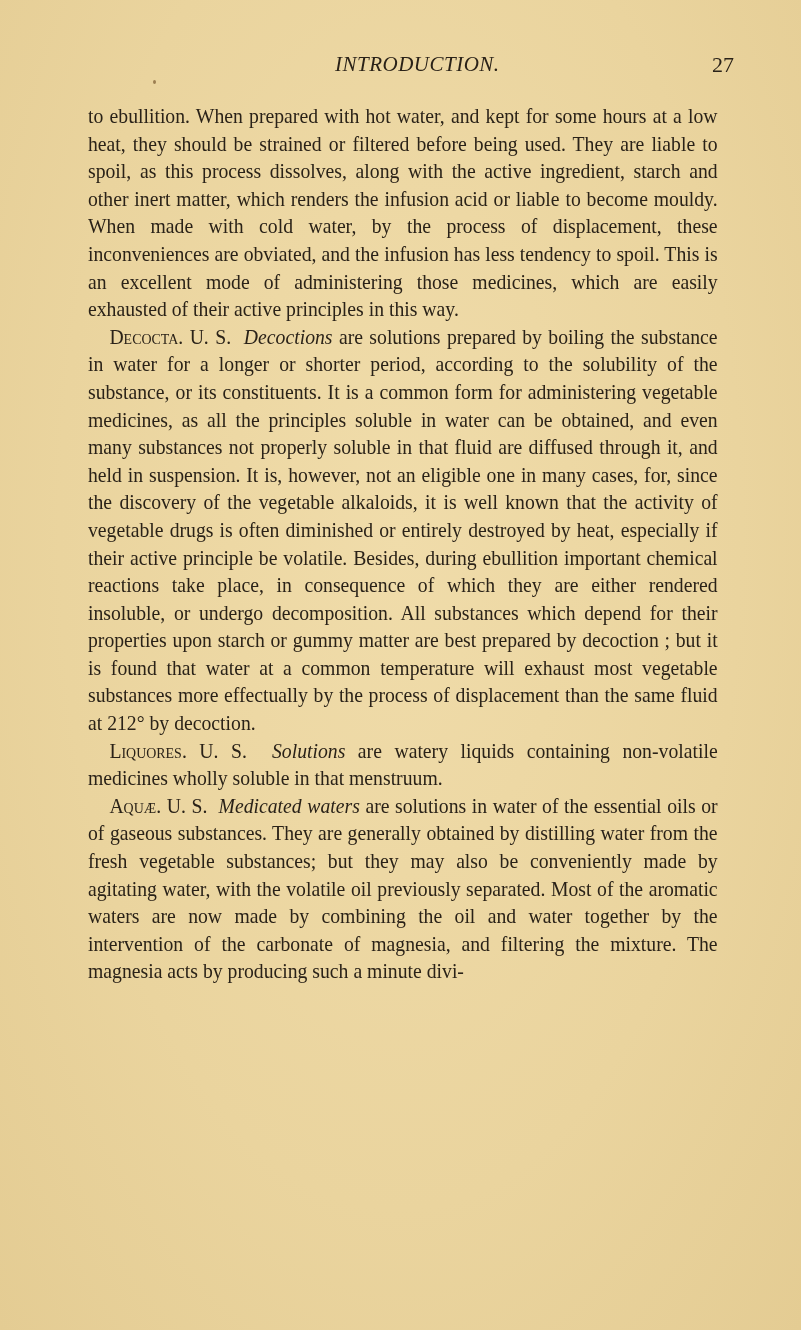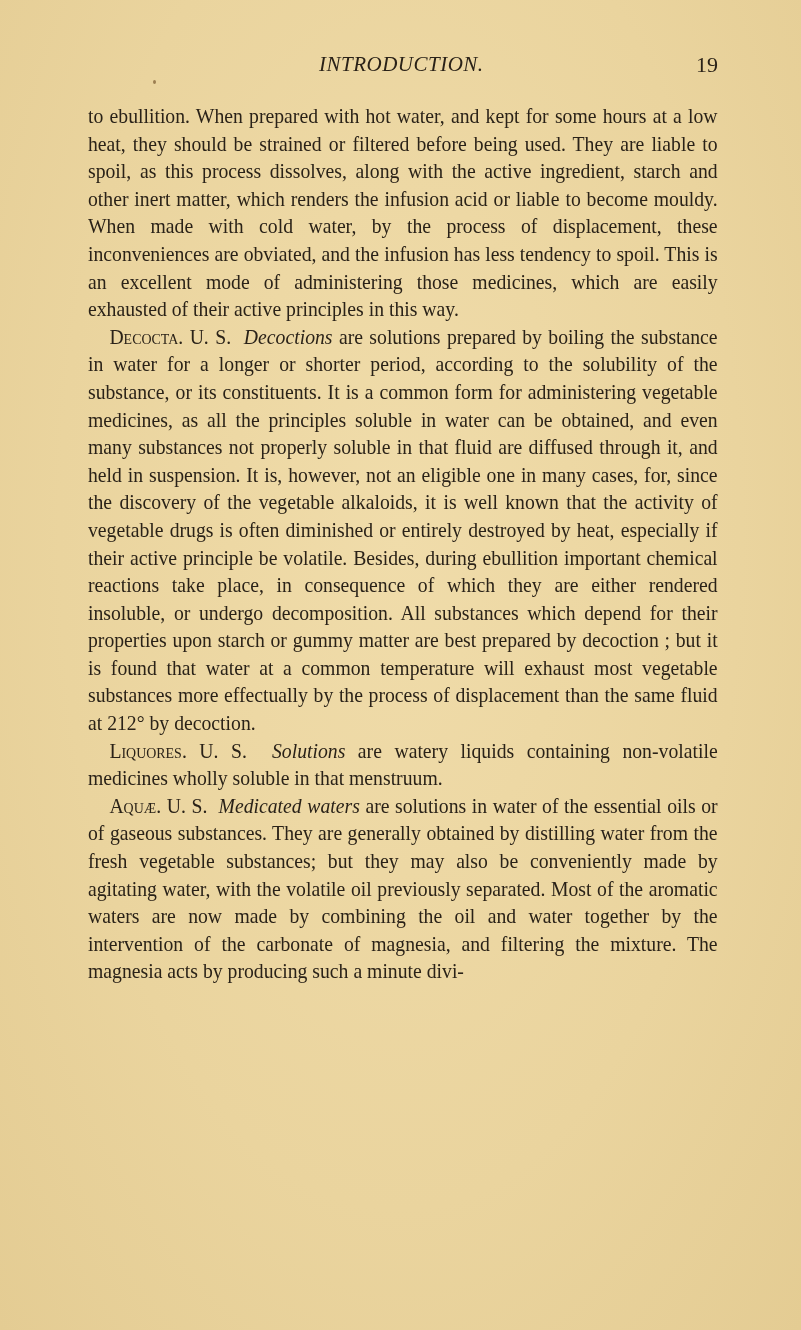--- a/index.html
+++ b/index.html
@@ -8,21 +8,21 @@
     background: #ebd59f;
     background-image: radial-gradient(ellipse at 50% 40%, #f0dcaa 0%, #ead49e 60%, #e4cc93 100%);
     font-family: "Liberation Serif", "DejaVu Serif", serif;
     color: #2a2218;
     position: relative;
   }
   .page {
     position: absolute; left: 0; top: 0; width: 801px; height: 1330px;
   }
   .running-head {
-    position: absolute; top: 52px; left: 88px; width: 630px; height: 30px;
+    position: absolute; top: 52px; left: 104px; width: 630px; height: 30px;
   }
   .head-title {
     position: absolute; left: 231px; top: 0;
     font-style: italic; font-size: 21px; letter-spacing: 0.5px;
   }
   .folio {
     position: absolute; right: 0; top: 0; font-size: 22px;
   }
   .body-text {
     position: absolute; top: 103px; left: 88px; width: 630px;
@@ -34,21 +34,21 @@
   .sc { font-variant: small-caps; }
   .it { font-style: italic; }
   .speck { position: absolute; width: 3px; height: 4px; background: #7a5a30; border-radius: 50%; opacity: .7; }
 </style>
 </head>
 <body>
 
 <div class="page">
   <div class="running-head">
     <span class="head-title">INTRODUCTION.</span>
-    <span class="folio">19</span>
+    <span class="folio">27</span>
   </div>
 
   <div class="speck" style="left:153px;top:80px;"></div>
 
   <div class="body-text">
     <p>
       <span>to ebullition. When prepared with hot water, and kept for some hours at a low heat, they should be strained or filtered before being used. They are liable to spoil, as this process dissolves, along with the active ingredient, starch and other inert matter, which renders the infusion acid or liable to become mouldy. When made with cold water, by the process of displacement, these inconveniences are obviated, and the infusion has less tendency to spoil. This is an excellent mode of administering those medicines, which are easily exhausted of their active principles in this way.</span>
     </p>
     <p class="indent">
       <span class="sc">Decocta.</span>

